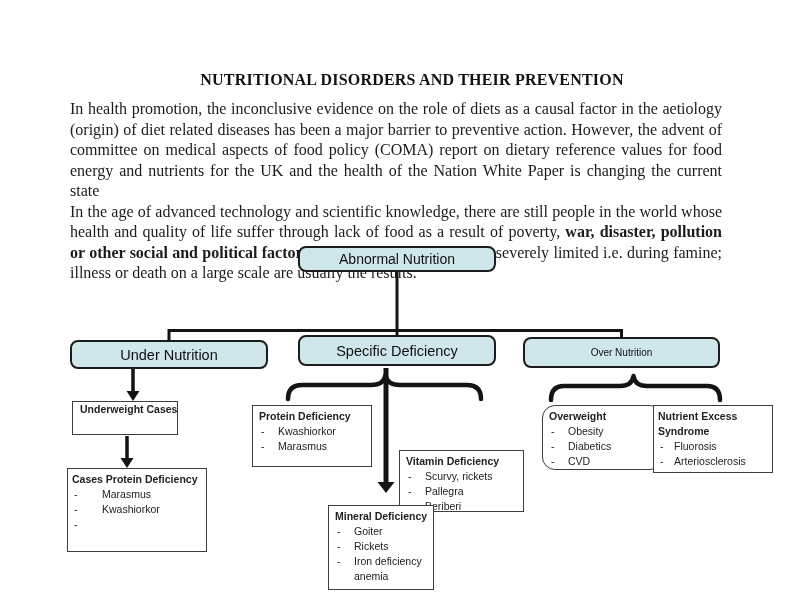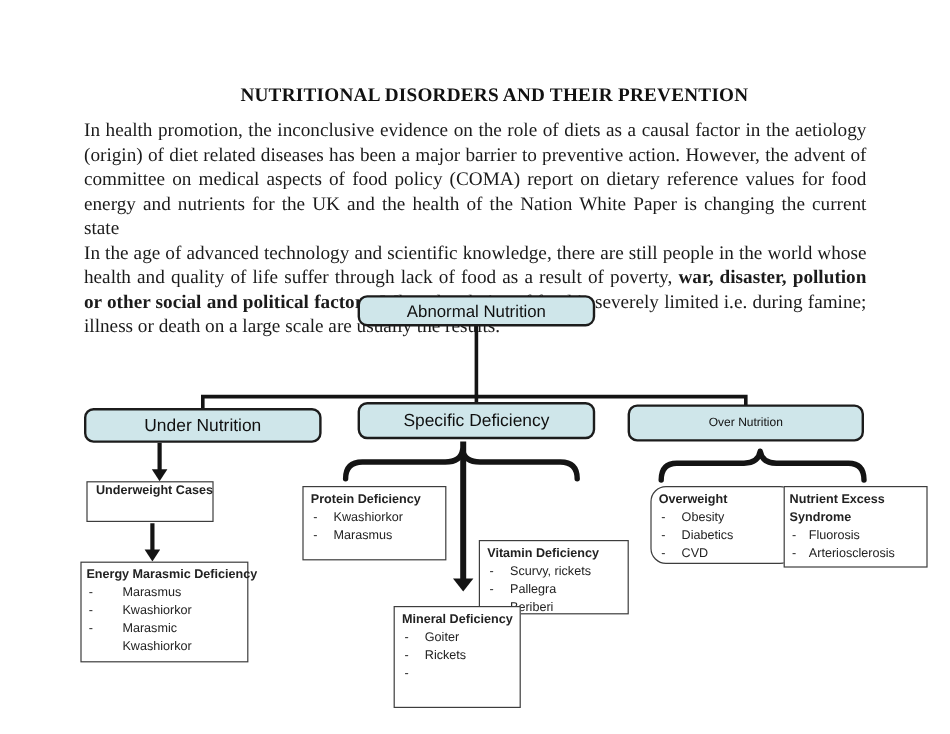--- a/index.html
+++ b/index.html
@@ -97,32 +97,31 @@
 
   <div class="node" id="node-specific">Specific Deficiency</div>
   <div class="node" id="node-under">Under Nutrition</div>
   <div class="node" id="node-over">Over Nutrition</div>
 
   <div class="lbox" id="box-underweight">
     <div class="lbox-title">Underweight Cases</div>
   </div>
 
   <div class="lbox" id="box-energy">
-    <div class="lbox-title">Energy Marasmic Deficiency</div>
+    <div class="lbox-title">Cases Protein Deficiency</div>
     <div class="li">
         <span class="dash">-</span>
         <span class="itxt">Marasmus</span>
       </div>
     <div class="li">
         <span class="dash">-</span>
         <span class="itxt">Kwashiorkor</span>
       </div>
     <div class="li">
         <span class="dash">-</span>
-        <span class="itxt">Marasmic Kwashiorkor</span>
       </div>
   </div>
 
   <div class="lbox" id="box-protein">
     <div class="lbox-title">Protein Deficiency</div>
     <div class="li">
         <span class="dash">-</span>
         <span class="itxt">Kwashiorkor</span>
       </div>
     <div class="li">
@@ -152,20 +151,21 @@
     <div class="li">
         <span class="dash">-</span>
         <span class="itxt">Goiter</span>
       </div>
     <div class="li">
         <span class="dash">-</span>
         <span class="itxt">Rickets</span>
       </div>
     <div class="li">
         <span class="dash">-</span>
+        <span class="itxt">Iron deficiency anemia</span>
       </div>
   </div>
 
   <div class="lbox" id="box-overweight">
     <div class="lbox-title">Overweight</div>
     <div class="li">
         <span class="dash">-</span>
         <span class="itxt">Obesity</span>
       </div>
     <div class="li">

